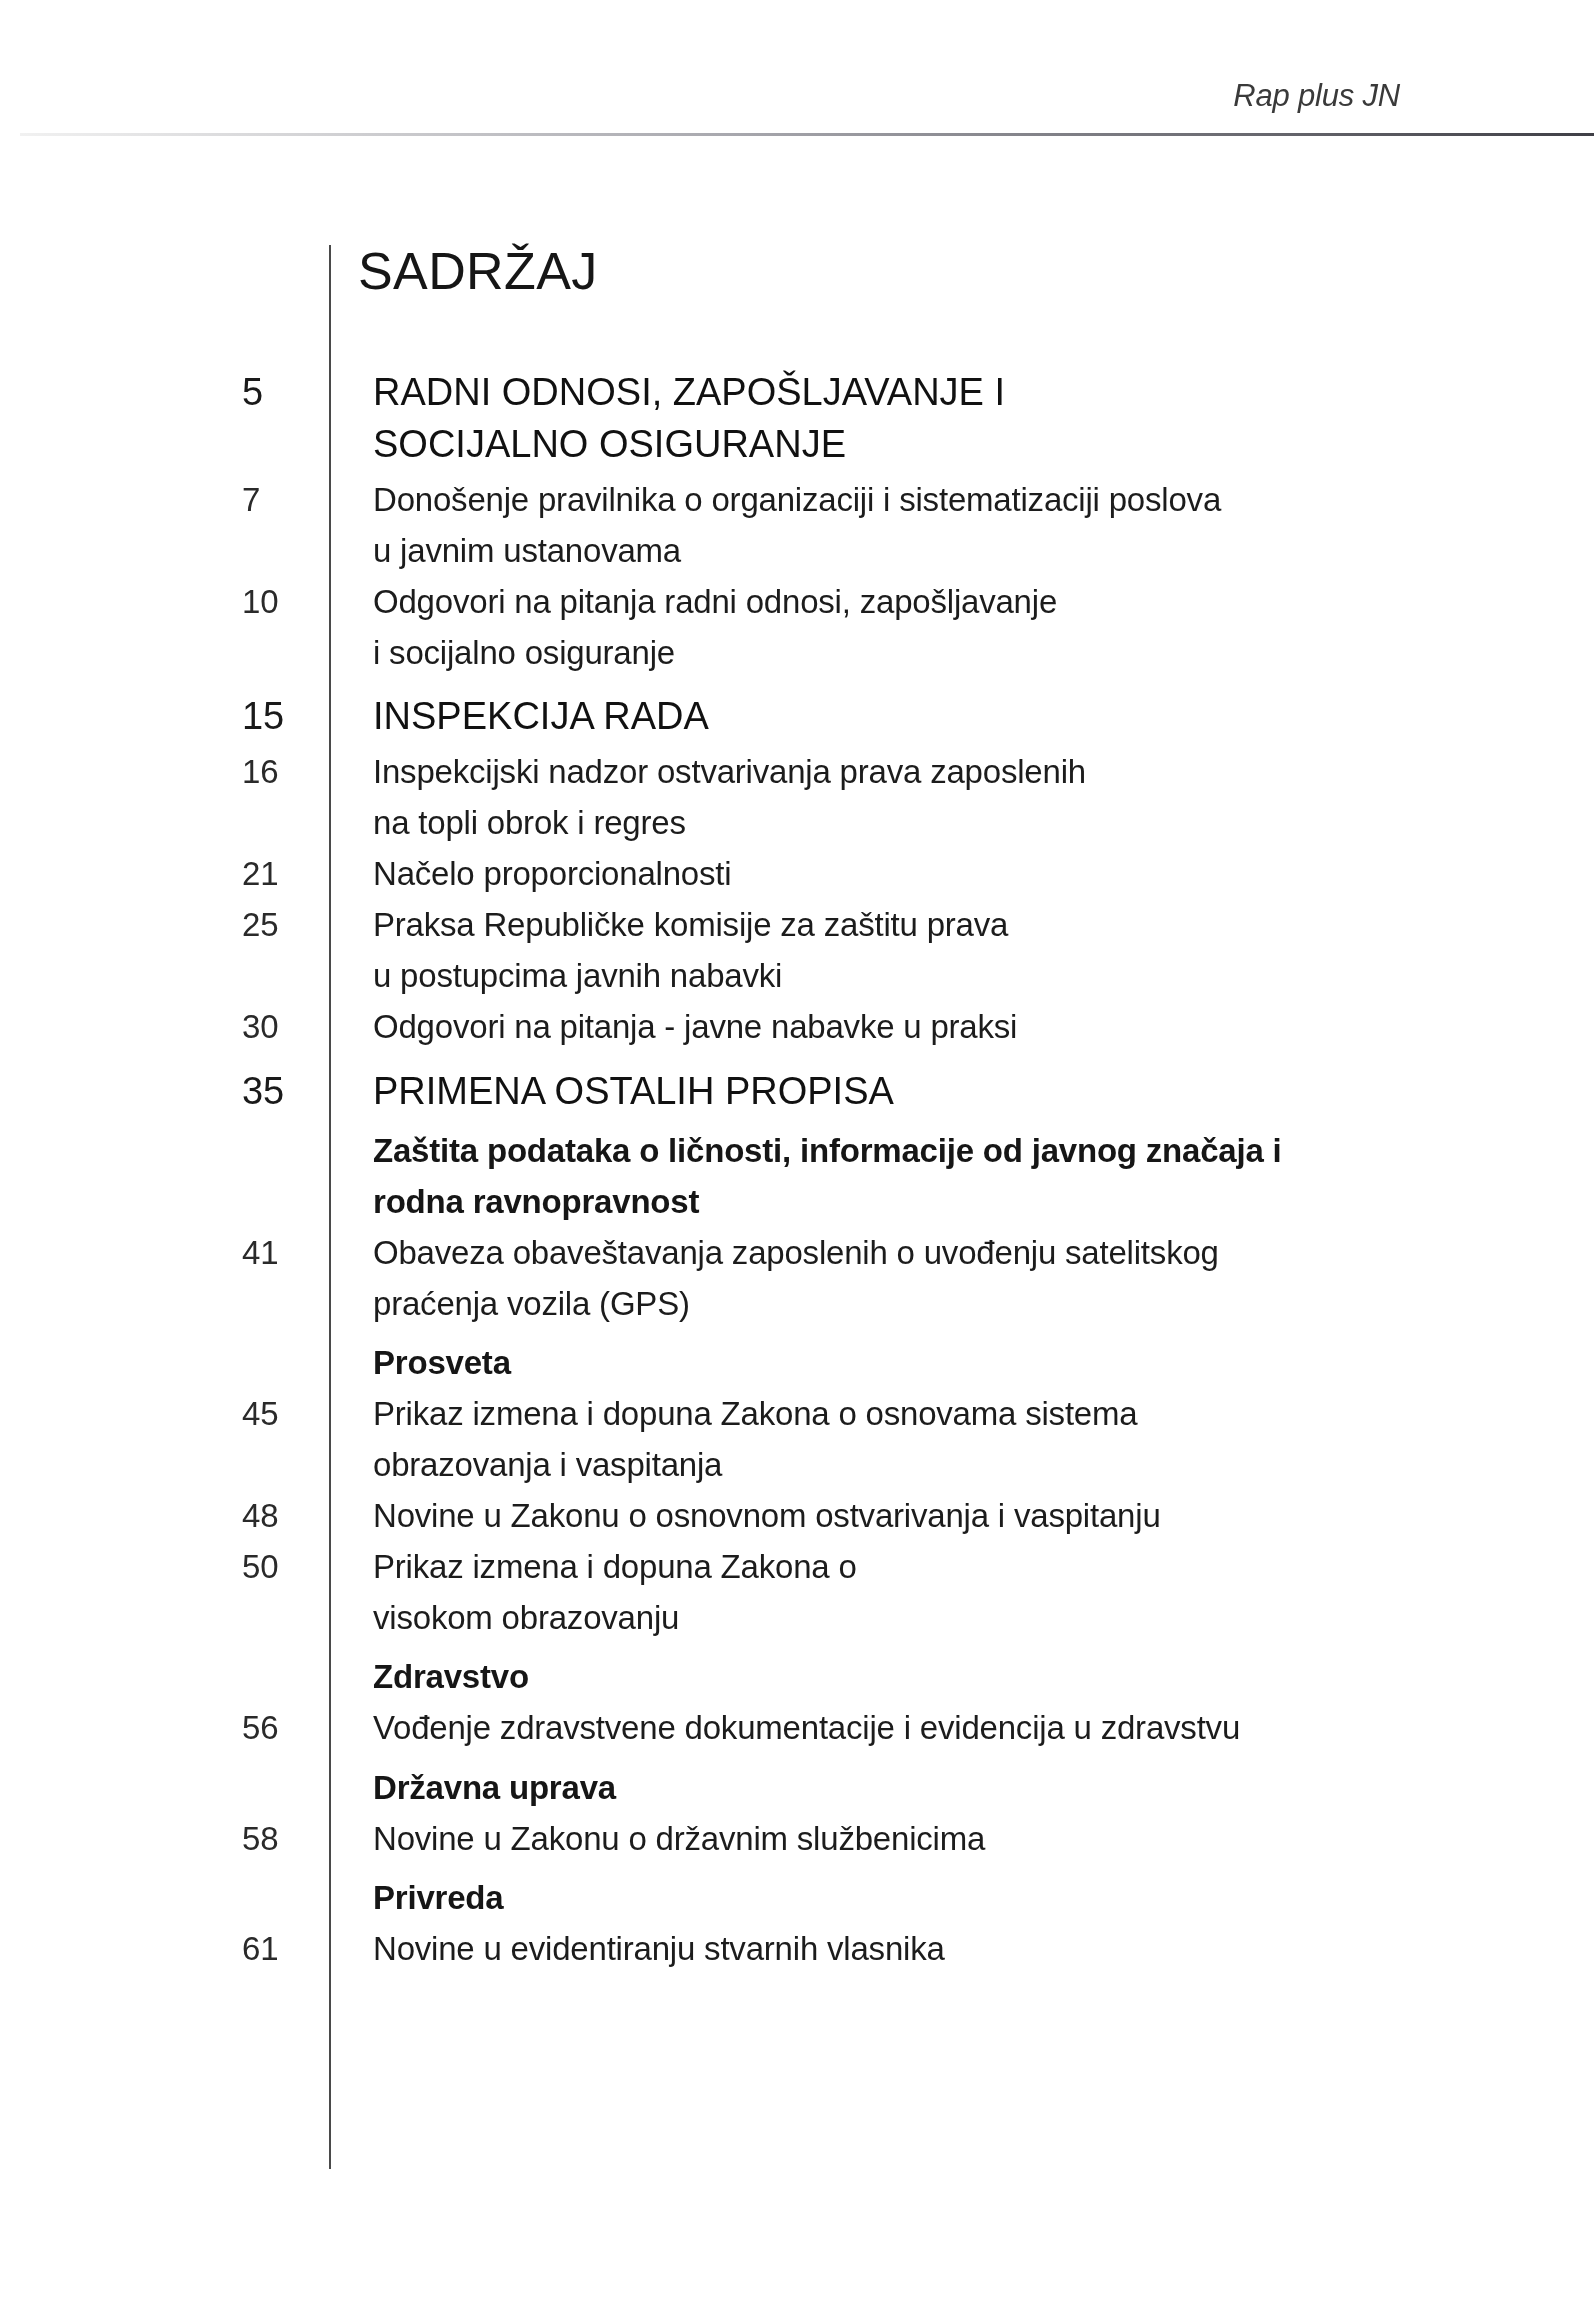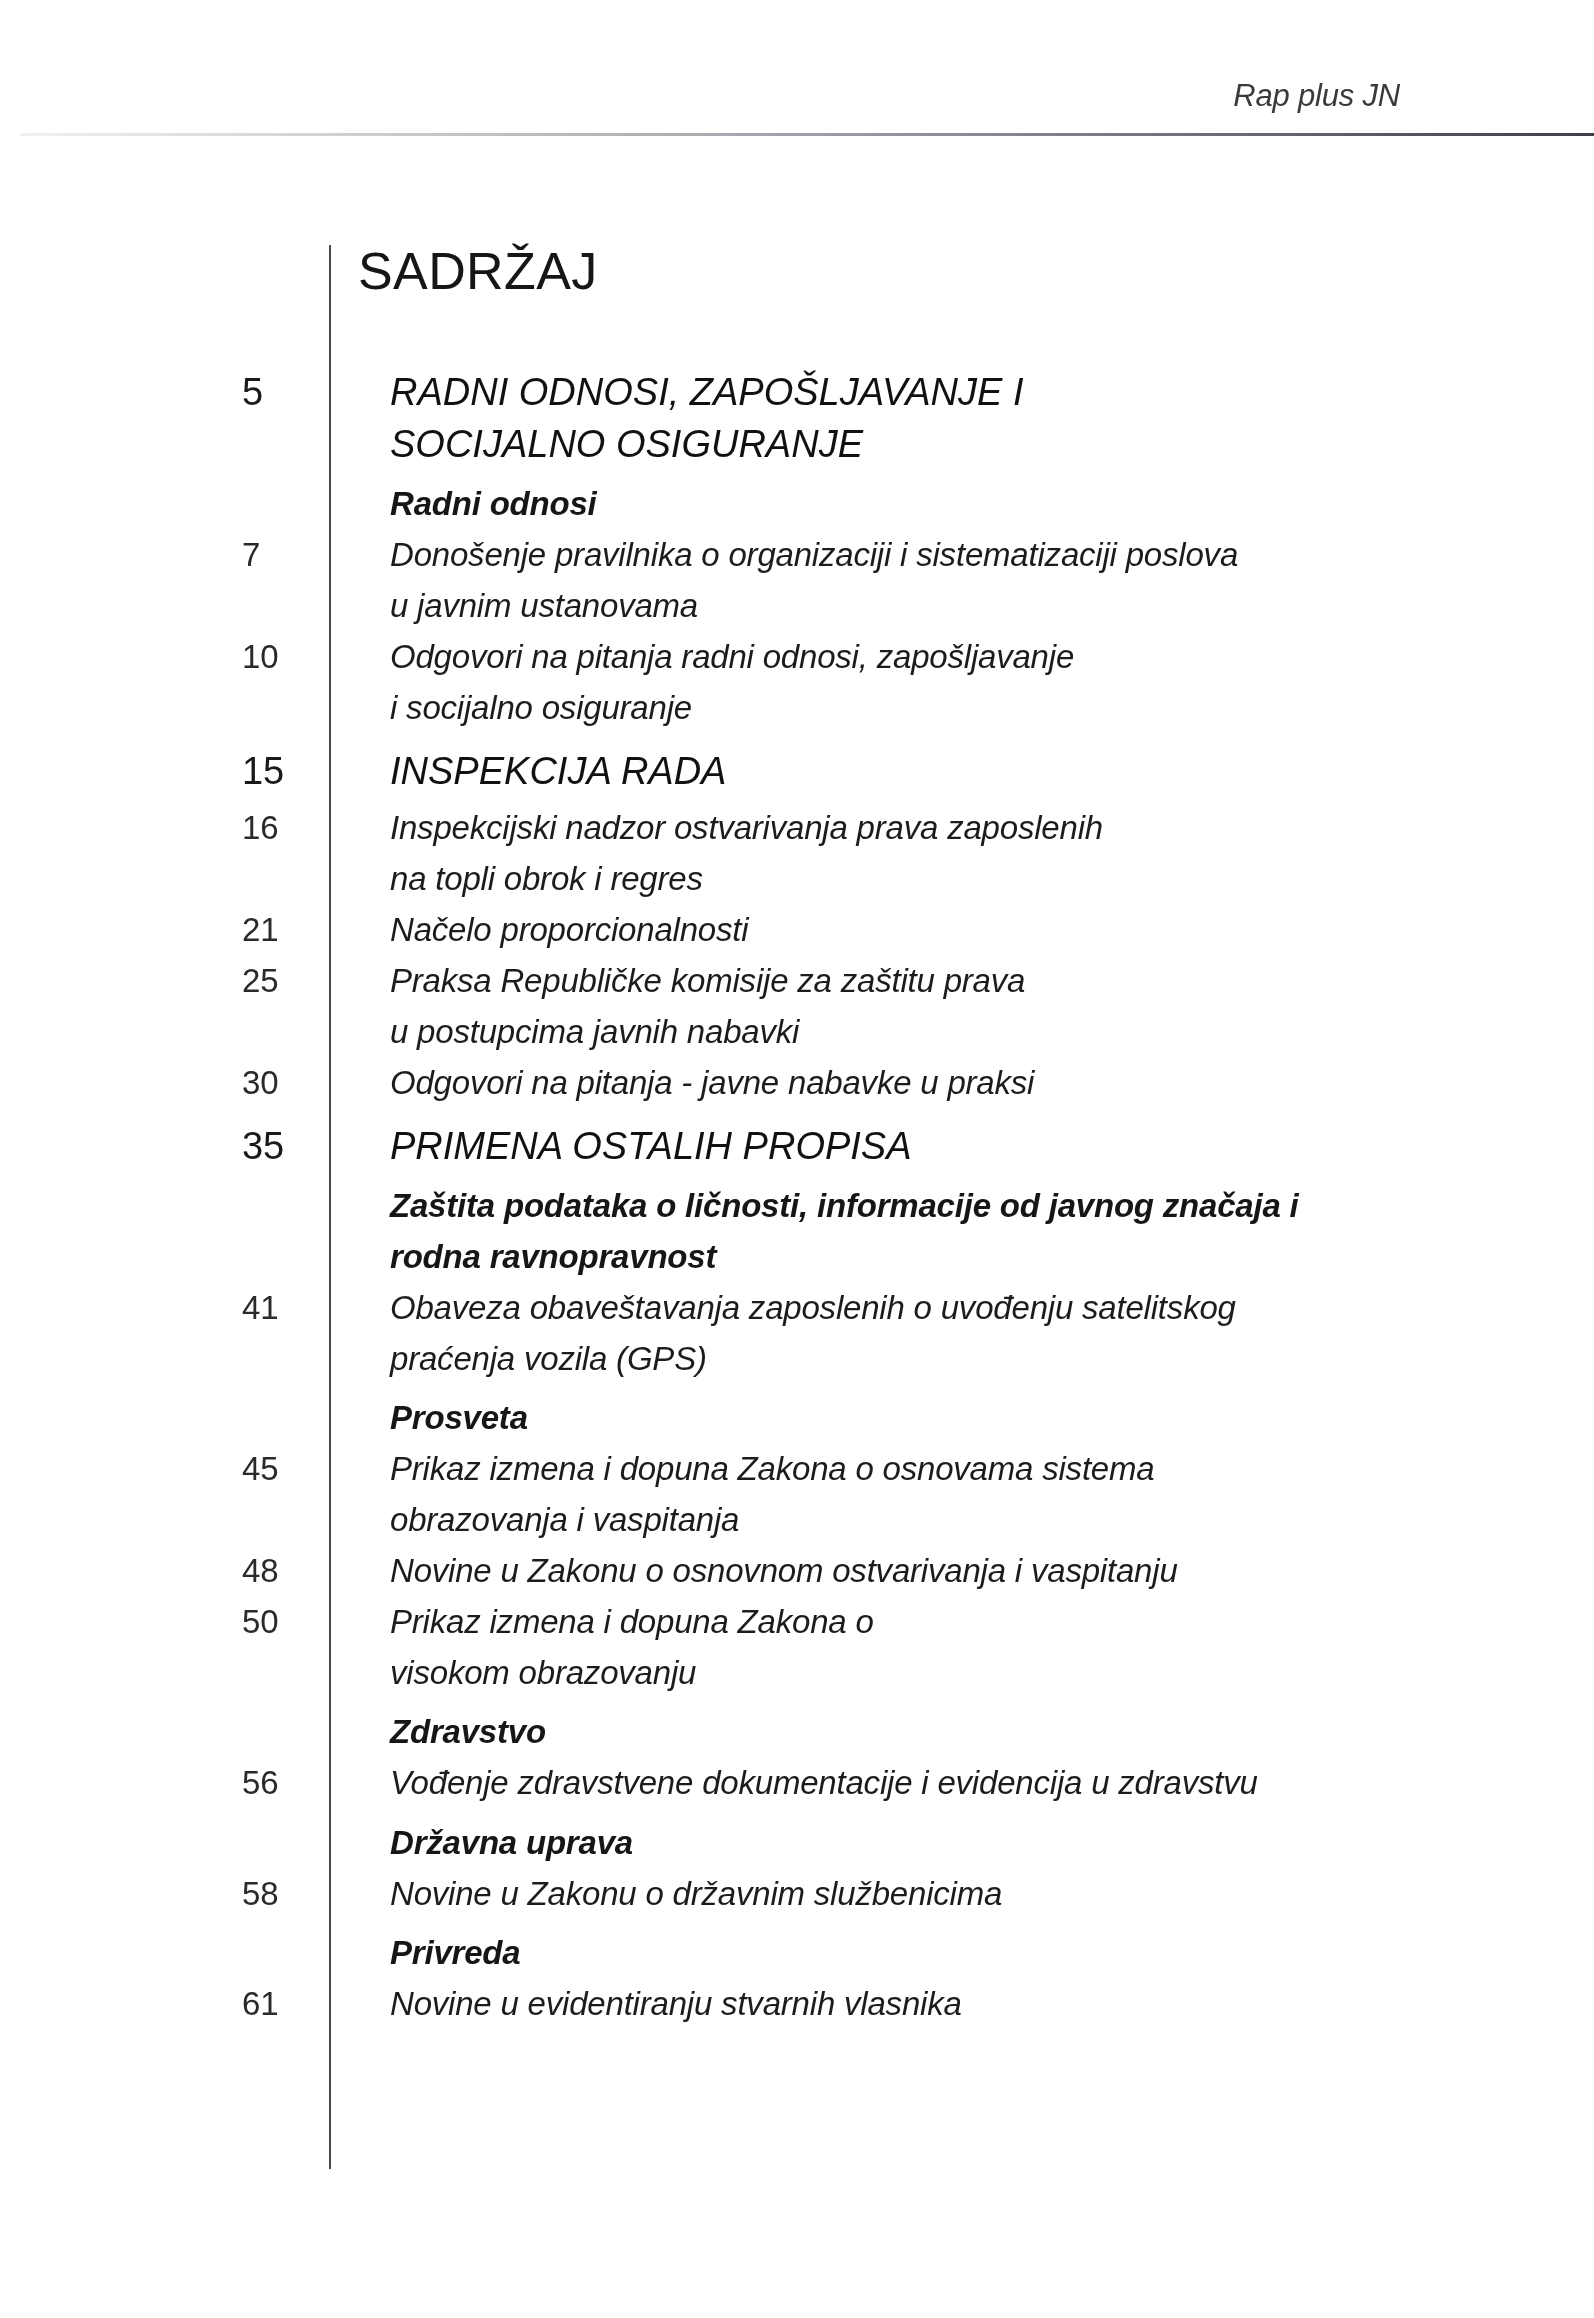--- a/index.html
+++ b/index.html
@@ -56,27 +56,26 @@
     display: grid;
     grid-template-columns: 88px 1fr;
   }
   .num {
     font-size: 33px;
     line-height: 51px;
     color: #2a2a2a;
     letter-spacing: -0.2px;
   }
   .label {
-    padding-left: 60px;
+    padding-left: 43px;
     font-size: 33px;
     line-height: 51px;
     white-space: pre-line;
     letter-spacing: -0.2px;
     color: #1c1c1c;
-    font-style: italic;
   }
   .row.section { margin-top: 12.3px; margin-bottom: 4.1px; }
   .row.section .num { font-size: 38px; line-height: 52px; color: #1a1a1a; }
   .row.section .label { font-size: 38px; line-height: 52px; color: #111111; letter-spacing: 0; }
   .row.subheading { margin-top: 8.2px; }
   .row.subheading .label { font-weight: bold; color: #161616; }
 </style>
 </head>
 <body>
 
@@ -91,24 +90,20 @@
   <div class="content">
     <h1 class="toc-title">SADRŽAJ</h1>
 
     <div id="toc-rows">
   <div class="row section">
     <div class="num">5</div>
     <div class="label">RADNI ODNOSI, ZAPOŠLJAVANJE I
 SOCIJALNO OSIGURANJE</div>
   </div>
 
-  <div class="row subheading">
-    <div class="num"></div>
-    <div class="label">Radni odnosi</div>
-  </div>
 
   <div class="row entry">
     <div class="num">7</div>
     <div class="label">Donošenje pravilnika o organizaciji i sistematizaciji poslova
 u javnim ustanovama</div>
   </div>
 
   <div class="row entry">
     <div class="num">10</div>
     <div class="label">Odgovori na pitanja radni odnosi, zapošljavanje

